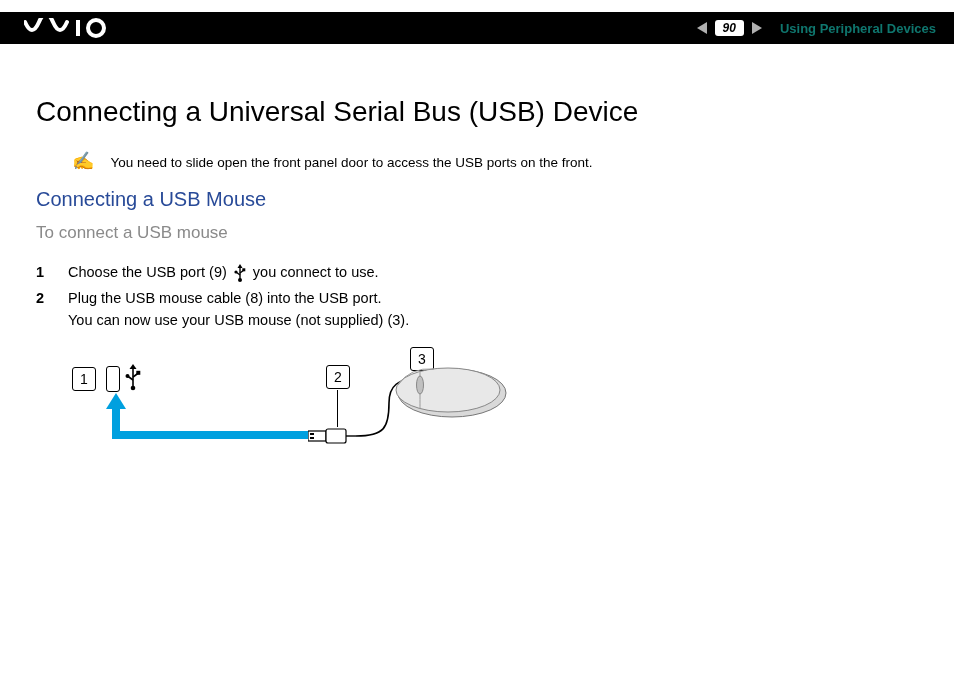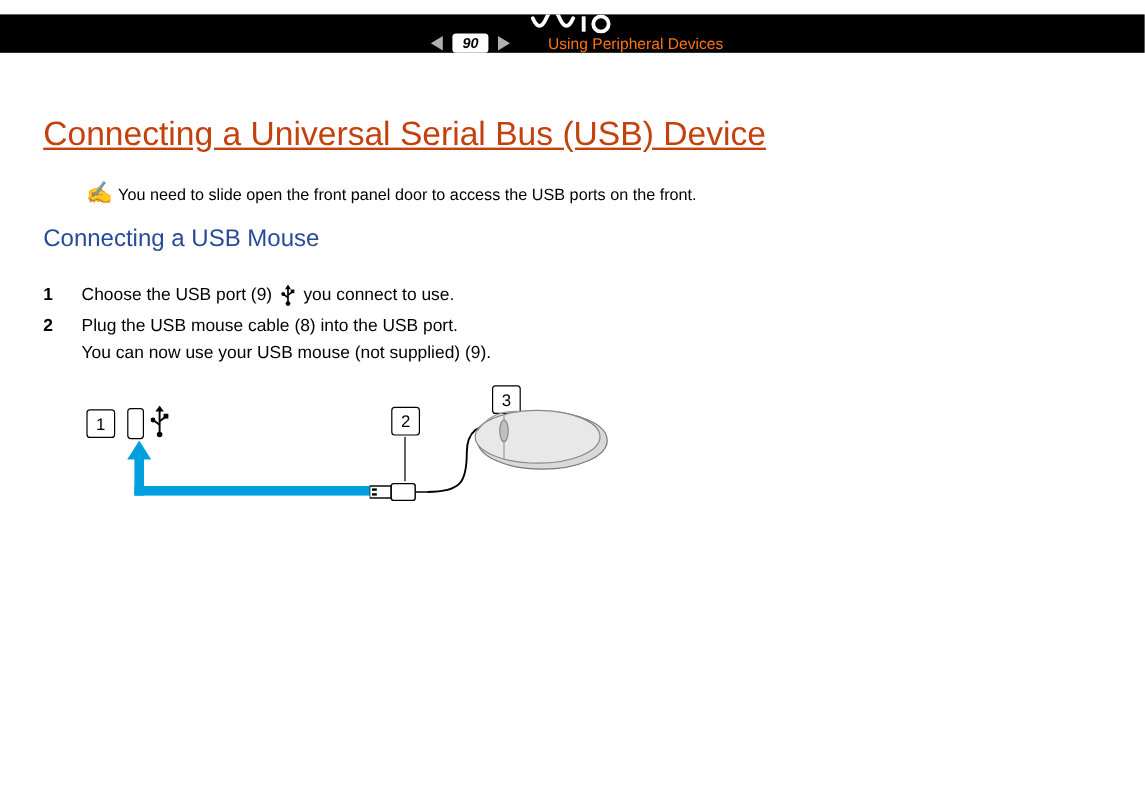--- a/index.html
+++ b/index.html
@@ -19,76 +19,75 @@
     top: 12px;
     width: 100%;
     height: 32px;
     background: #000;
     color: #fff;
     display: flex;
     align-items: center;
     justify-content: space-between;
     padding: 0 18px 0 24px;
     box-sizing: border-box;
-    flex-direction: column;
   }
   .nav {
     display: flex;
     align-items: center;
     gap: 6px;
   }
   .nav svg { display: block; }
   .page-pill {
     background: #fff;
     color: #000;
     font-size: 12px;
     font-style: italic;
     font-weight: bold;
     padding: 1px 8px;
     border-radius: 3px;
   }
   .section-label {
-    color: #f97316;
+    color: #0f766e;
     font-size: 13px;
-    font-weight: normal;
-    margin-left: 24px;
+    font-weight: bold;
+    margin-left: 10px;
   }
   .content {
     position: absolute;
     left: 36px;
     top: 96px;
   }
   .h1 {
     font-size: 28px;
     font-weight: 400;
-    color: #c2410c;
+    color: #000000;
     margin: 0 0 24px 0;
-    text-decoration: underline;
   }
   .note-row {
     display: flex;
     align-items: flex-end;
     gap: 4px;
     margin-left: 36px;
     margin-bottom: 18px;
   }
   .note-icon {
     color: #284a98;
     font-size: 18px;
     line-height: 18px;
   }
   .note-text {
     font-size: 13.5px;
     color: #000;
+    margin-left: 12px;
   }
   .h2 {
     font-size: 20px;
     color: #284a98;
     font-weight: 400;
-    margin: 0 0 24px 0;
+    margin: 0 0 12px 0;
   }
   .h3 {
     font-size: 17px;
     color: #8a8a8a;
     font-weight: 400;
     margin: 0 0 18px 0;
   }
   .steps {
     margin: 0 0 22px 0;
     padding: 0;
@@ -184,20 +183,21 @@
 
 <div class="content">
   <h1 class="h1">Connecting a Universal Serial Bus (USB) Device</h1>
 
   <div class="note-row">
     <span class="note-icon">✍</span>
     <span class="note-text">You need to slide open the front panel door to access the USB ports on the front.</span>
   </div>
 
   <h2 class="h2">Connecting a USB Mouse</h2>
+  <h3 class="h3">To connect a USB mouse</h3>
 
   <ol class="steps">
     <li>
       <span class="step-num">1</span>
       <span>
         <span>Choose the USB port (9) </span>
         <svg class="usb-inline" width="14" height="18" viewBox="0 0 14 18">
           <circle cx="7" cy="16" r="2" fill="#000"></circle>
           <line x1="7" y1="16" x2="7" y2="2" stroke="#000" stroke-width="1.4"></line>
           <polygon points="7,0 4.5,4 9.5,4" fill="#000"></polygon>
@@ -206,21 +206,21 @@
           <path d="M7 9 L11 6" stroke="#000" stroke-width="1.4" fill="none"></path>
           <rect x="9.3" y="4.3" width="3" height="3" fill="#000"></rect>
         </svg>
         <span> you connect to use.</span>
       </span>
     </li>
     <li>
       <span class="step-num">2</span>
       <span>
         <span>Plug the USB mouse cable (8) into the USB port.</span><br>
-        <span>You can now use your USB mouse (not supplied) (9).</span>
+        <span>You can now use your USB mouse (not supplied) (3).</span>
       </span>
     </li>
   </ol>
 
   <div class="diagram">
 
     <div class="label-box" style="left:0; top:14px;">1</div>
 
     <div class="port-rect" style="left:34px; top:13px;"></div>
 

